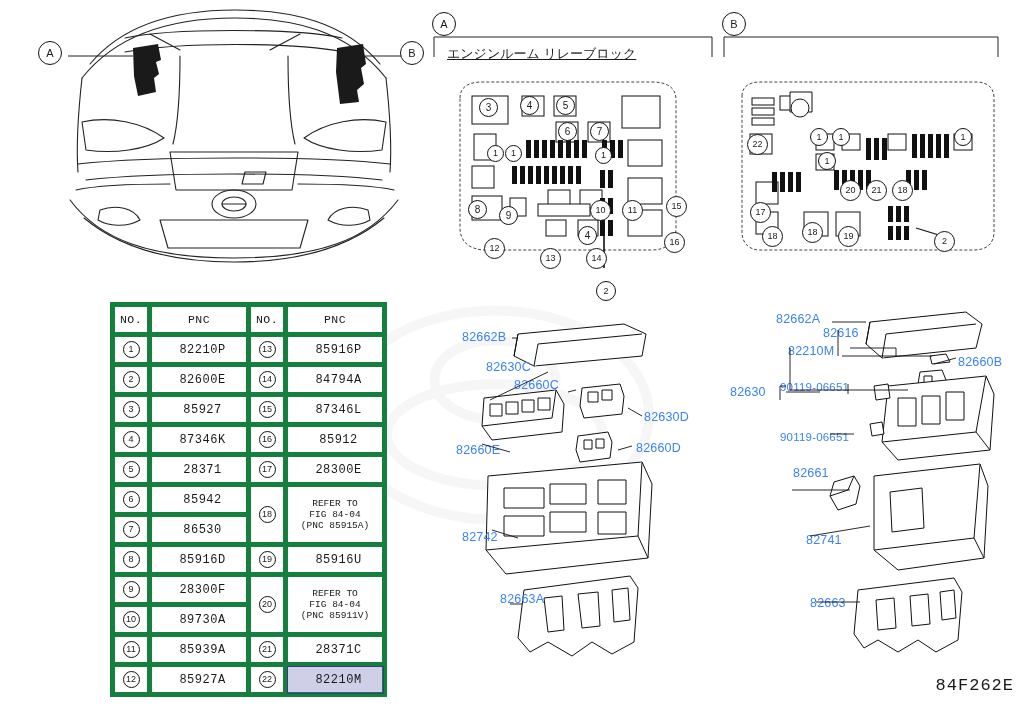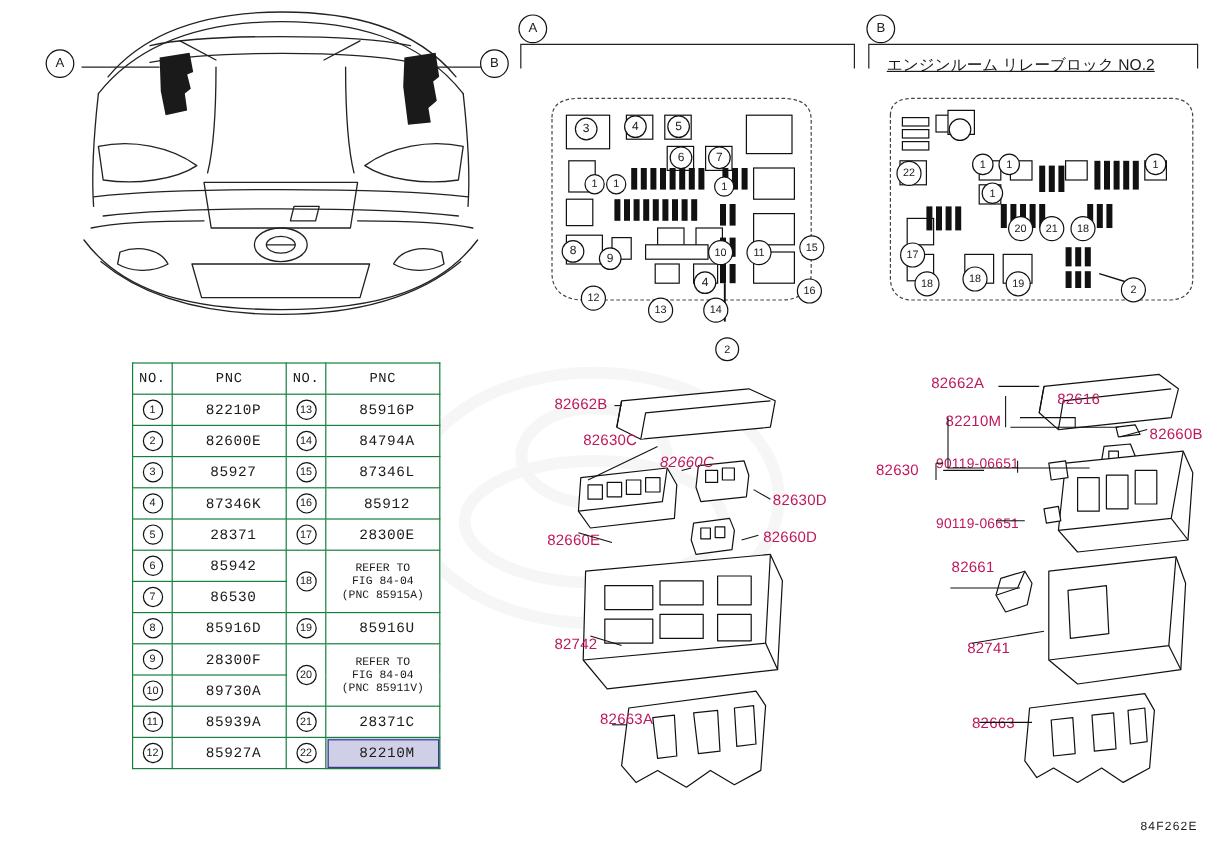--- a/index.html
+++ b/index.html
@@ -18,21 +18,21 @@
     position:absolute; left:330px; top:250px; width:330px; height:330px;
     opacity:0.07; pointer-events:none;
   }
 
   
   .abs { position:absolute; }
   .lbl {
     position:absolute;
     font-size:12.5px;
     font-family:"Liberation Sans", sans-serif;
-    color:#be185d;
+    color:#3b82f6;
     white-space:nowrap;
     letter-spacing:0.2px;
   }
   .circ {
     position:absolute;
     border:1.2px solid #111;
     border-radius:50%;
     background:#fff;
     display:flex; align-items:center; justify-content:center;
     font-size:10px; line-height:1;
@@ -41,21 +41,21 @@
 
   
   .parts-table {
     position:absolute; left:110px; top:302px;
     border-collapse:collapse;
     font-family:"Liberation Mono","DejaVu Sans Mono",monospace;
     font-size:12px;
     background:#fff;
   }
   .parts-table td, .parts-table th {
-    border:1px solid #15803d;
+    border:5px solid #15803d;
     padding:0;
     height:25px;
     text-align:center;
     font-weight:normal;
   }
   .parts-table th { font-size:11.5px; letter-spacing:0.5px; }
   .col-no { width:32px; }
   .col-pnc { width:94px; }
   .pnc-cell { text-align:left; padding-left:7px !important; letter-spacing:0.5px; }
   .num-badge {
@@ -74,23 +74,23 @@
   
   .sec-title {
     position:absolute;
     font-size:13px;
     text-decoration:underline;
     font-family:"Liberation Sans", sans-serif;
     white-space:nowrap;
   }
 
   .footer-code {
-    position:absolute; right:26px; bottom:12px;
-    font-size:10px; letter-spacing:1px;
-    font-family:Liberation Sans, sans-serif;
+    position:absolute; right:10px; bottom:12px;
+    font-size:17px; letter-spacing:1px;
+    font-family:Liberation Mono, monospace;
   }
 
   svg { overflow:visible; }
 </style>
 </head>
 <body>
 
 <div class="root">
 
   <svg class="watermark" viewBox="0 0 300 300">
@@ -152,26 +152,26 @@
     </g>
   </svg>
 
   <div class="circ" style="left:38px; top:41px; width:22px; height:22px; font-size:11px;">A</div>
   <div class="circ" style="left:400px; top:41px; width:22px; height:22px; font-size:11px;">B</div>
 
   <div class="circ" style="left:432px; top:12px; width:22px; height:22px; font-size:11px;">A</div>
   <svg class="abs" style="left:432px; top:33px;" width="286" height="26">
     <path d="M2 24 L2 4 L280 4 L280 24" fill="none" stroke="#222" stroke-width="1"></path>
   </svg>
+  <div class="sec-title" style="left:447px; top:45px;">エンジンルーム  リレーブロック</div>
 
   <div class="circ" style="left:722px; top:12px; width:22px; height:22px; font-size:11px;">B</div>
   <svg class="abs" style="left:722px; top:33px;" width="282" height="26">
     <path d="M2 24 L2 4 L276 4 L276 24" fill="none" stroke="#222" stroke-width="1"></path>
   </svg>
-  <div class="sec-title" style="left:739px; top:45px;">エンジンルーム  リレーブロック NO.2</div>
 
   <svg class="abs" style="left:452px; top:78px;" width="250" height="200">
     <path d="M8 20 C8 8 18 4 30 4 L200 4 C216 4 224 10 224 22 L224 150 C224 164 214 172 200 172 L34 172 C18 172 8 164 8 150 Z" fill="#fff" stroke="#444" stroke-width="1" stroke-dasharray="3 2"></path>
     <g fill="#fff" stroke="#111" stroke-width="1">
       <rect x="20" y="18" width="36" height="28"></rect>
       <rect x="70" y="18" width="22" height="20"></rect>
       <rect x="102" y="18" width="22" height="20"></rect>
       <rect x="104" y="44" width="22" height="20"></rect>
       <rect x="136" y="44" width="22" height="20"></rect>
       <rect x="22" y="56" width="22" height="26"></rect>
@@ -339,21 +339,21 @@
 
       <path d="M72 278 L178 264 L186 276 L182 330 L160 342 L140 330 L120 344 L96 330 L78 340 L66 326 Z"></path>
       <path d="M92 286 L110 284 L112 318 L96 320 Z"></path>
       <path d="M126 282 L146 280 L148 314 L130 316 Z"></path>
       <path d="M160 278 L176 276 L178 308 L162 310 Z"></path>
     </g>
   </svg>
 
   <div class="lbl" style="left:462px; top:330px;text-align:center;">82662B</div>
   <div class="lbl" style="left:486px; top:360px;">82630C</div>
-  <div class="lbl" style="left:550px; top:378px;font-style:italic;">82660C</div>
+  <div class="lbl" style="left:514px; top:378px;">82660C</div>
   <div class="lbl" style="left:644px; top:410px;">82630D</div>
   <div class="lbl" style="left:636px; top:441px;">82660D</div>
   <div class="lbl" style="left:456px; top:443px;">82660E</div>
   <div class="lbl" style="left:462px; top:530px;">82742</div>
   <div class="lbl" style="left:460px; top:592px;margin-left:40px;">82663A</div>
 
   <svg class="abs" style="left:452px; top:312px;" width="250" height="350" pointer-events="none">
     <g stroke="#111" stroke-width="0.9" fill="none">
       <path d="M60 26 L66 26"></path>
       <path d="M96 60 L38 88"></path>
@@ -397,21 +397,21 @@
       <path d="M120 192 L152 188 L154 228 L122 232 Z"></path>
 
       <path d="M88 290 L184 278 L192 292 L188 340 L166 352 L148 340 L128 352 L108 340 L94 348 L84 334 Z"></path>
       <path d="M106 300 L124 298 L126 328 L108 330 Z"></path>
       <path d="M140 296 L158 294 L160 324 L142 326 Z"></path>
       <path d="M170 292 L184 290 L186 318 L172 320 Z"></path>
     </g>
   </svg>
 
   <div class="lbl" style="left:776px; top:312px;">82662A</div>
-  <div class="lbl" style="left:881px; top:326px;">82616</div>
+  <div class="lbl" style="left:823px; top:326px;">82616</div>
   <div class="lbl" style="left:788px; top:344px;">82210M</div>
   <div class="lbl" style="left:958px; top:355px;text-align:right;">82660B</div>
   <div class="lbl" style="left:730px; top:385px;">82630</div>
   <div class="lbl" style="left:780px; top:381px; font-size:11.5px;">90119-06651</div>
   <div class="lbl" style="left:780px; top:431px; font-size:11.5px;">90119-06651</div>
   <div class="lbl" style="left:776px; top:466px;margin-left:17px;">82661</div>
   <div class="lbl" style="left:806px; top:533px;">82741</div>
   <div class="lbl" style="left:810px; top:596px;">82663</div>
 
   <svg class="abs" style="left:720px; top:300px;" width="300" height="360" pointer-events="none">

